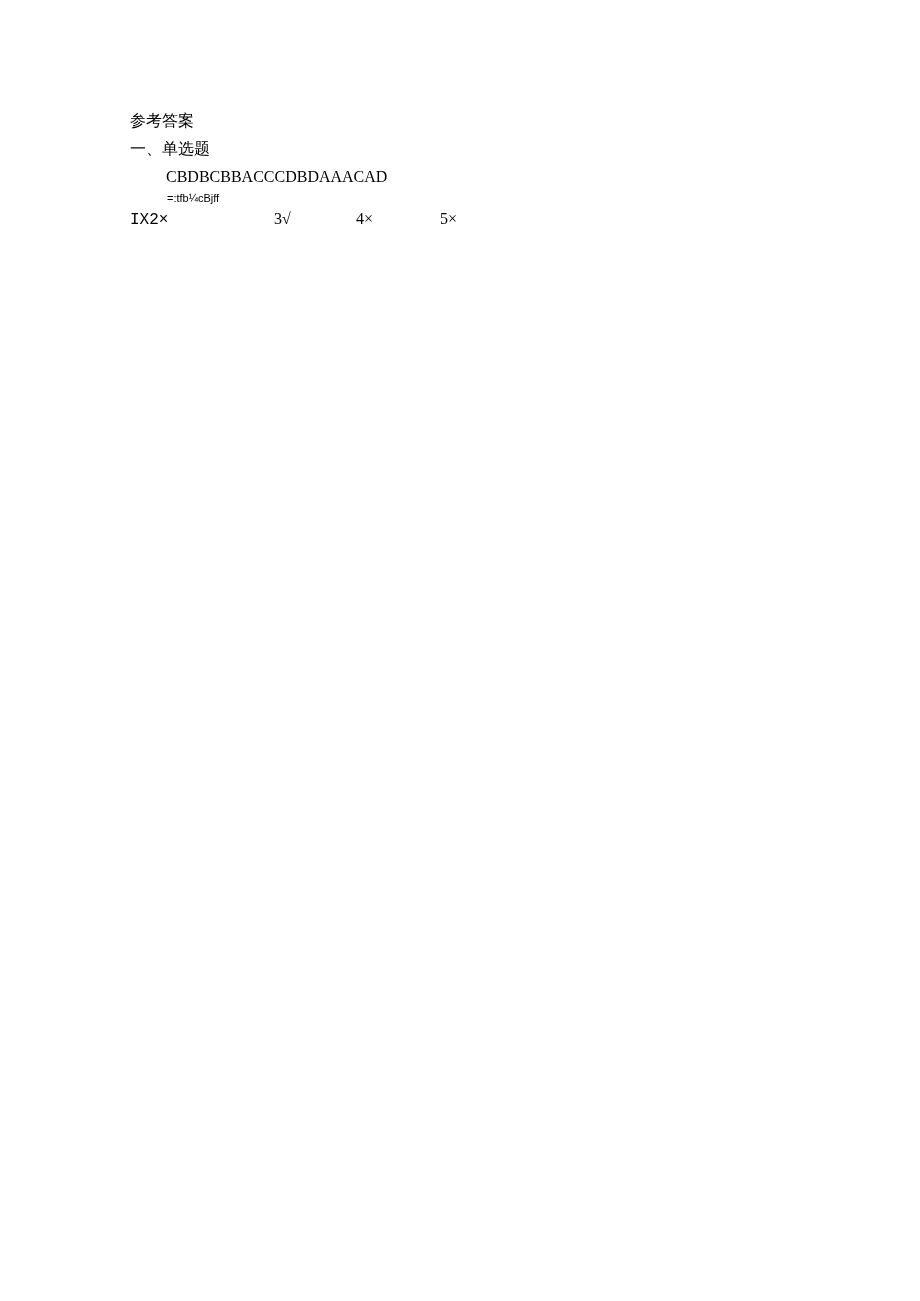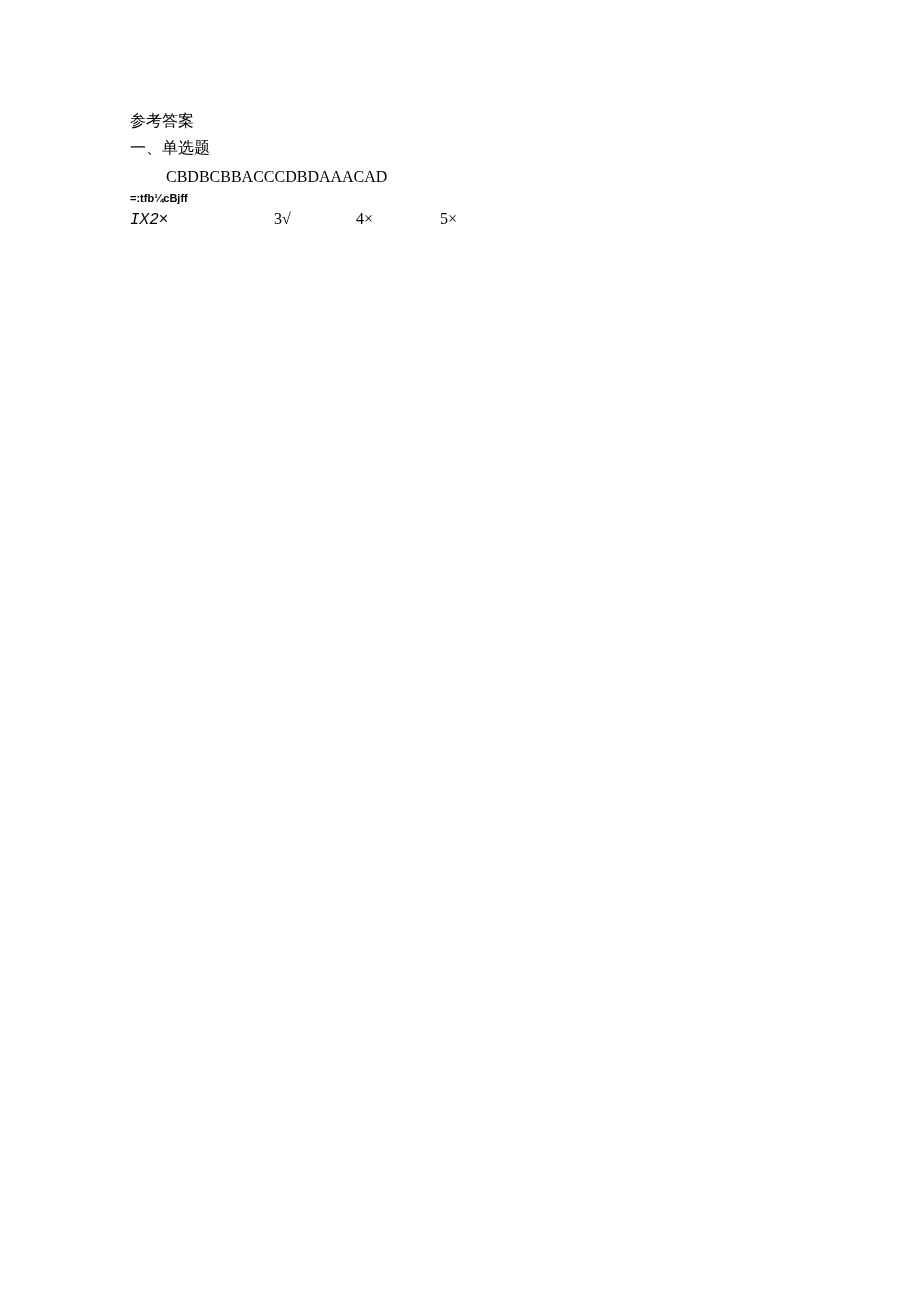--- a/index.html
+++ b/index.html
@@ -23,39 +23,39 @@
     .line {
       font-size: 16px;
       line-height: 28px;
       white-space: pre;
     }
     .title {
       font-size: 16px;
     }
     .section-heading {
       font-size: 16px;
-      font-family: Liberation Mono, monospace;
     }
     .indent {
       padding-left: 36px;
     }
     .small-bold {
       font-size: 11px;
-      font-weight: bold;
+      font-weight: normal;
       line-height: 14px;
       font-family: Arial, sans-serif;
+      margin-left: 37px;
     }
     .judgment-row {
       font-size: 16px;
       line-height: 28px;
     }
     .judgment-row span {
       display: inline-block;
     }
-    .jg1 { width: 140px; font-style: italic; }
+    .jg1 { width: 140px; }
     .jg2 { width: 78px; }
     .jg3 { width: 80px; }
     .jg4 { width: 60px; }
     .mono {
       font-family: "Courier New", monospace;
     }
   </style>
 </head>
 <body>
 

